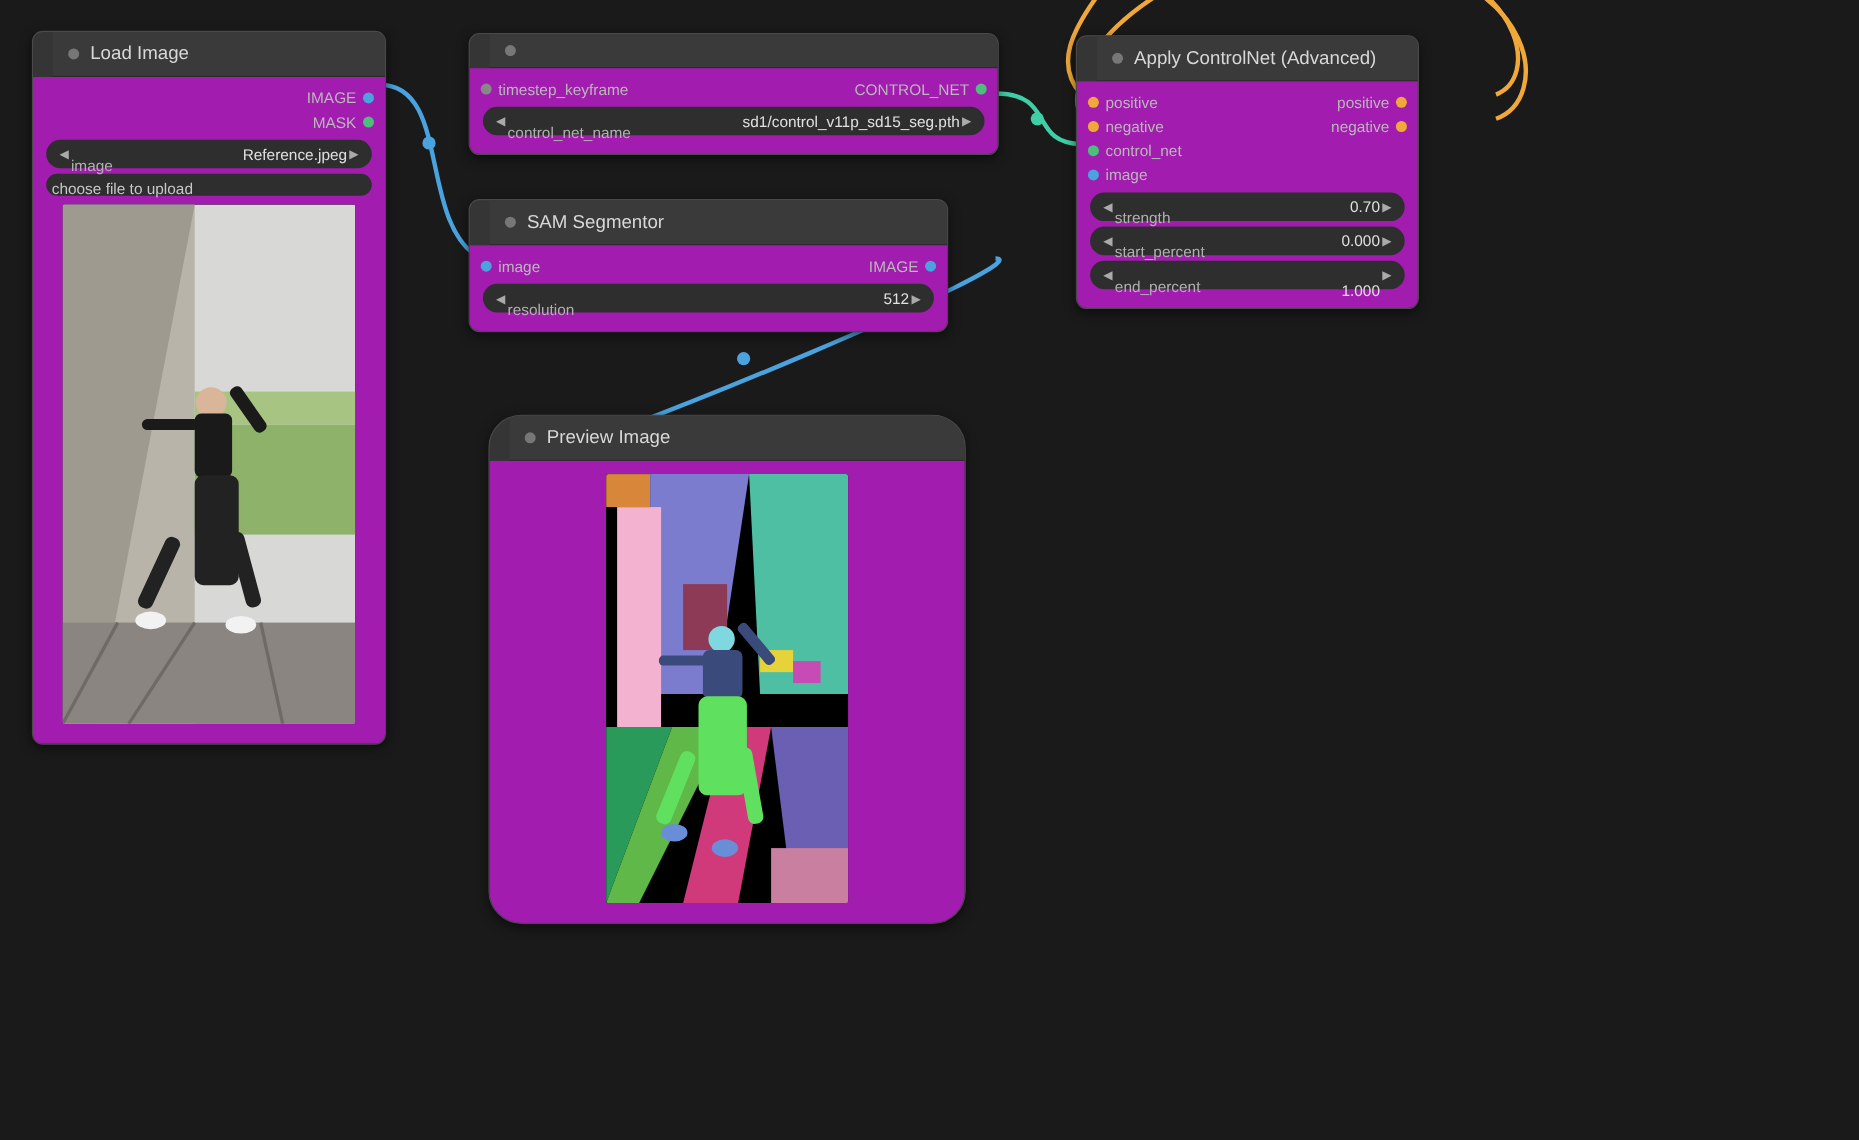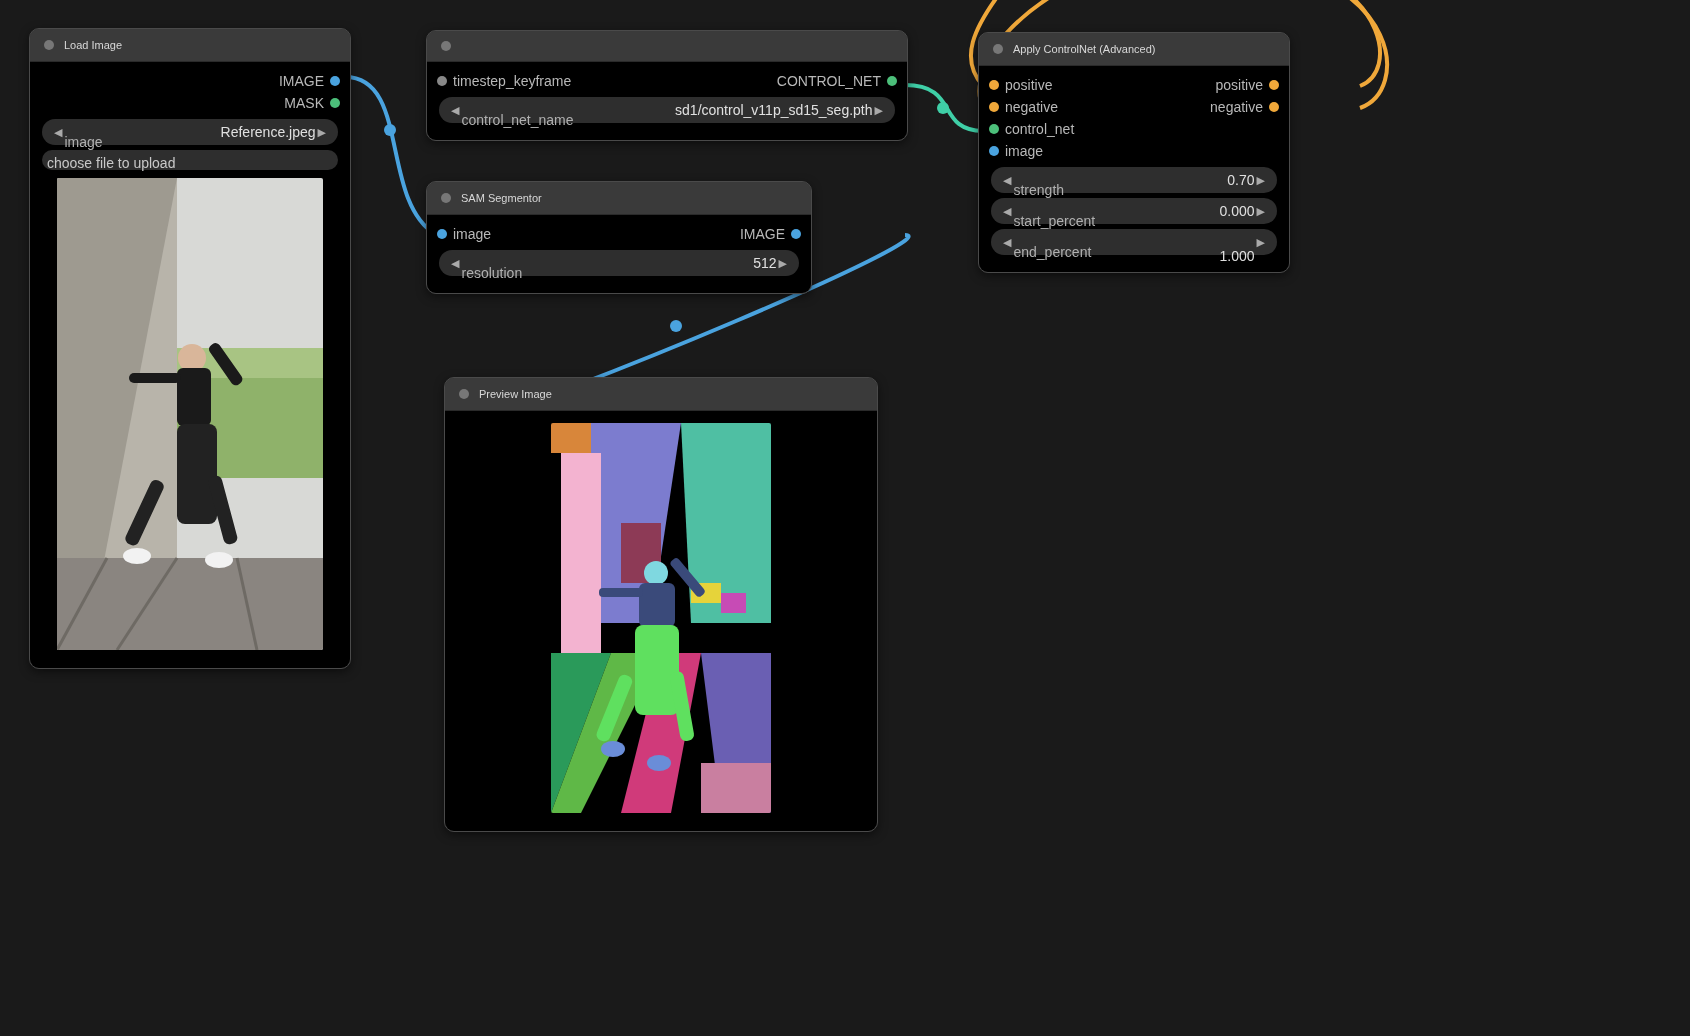--- a/index.html
+++ b/index.html
@@ -32,35 +32,36 @@
     border-radius: 10px;
     box-shadow: 0 3px 10px rgba(0,0,0,0.5);
     z-index: 2;
     overflow: hidden;
   }
   .node-header {
     display: flex;
     align-items: center;
     gap: 10px;
     padding: 10px 14px;
-    font-size: 11px;
+    font-size: 17px;
     color: #d8d8d8;
     background: #3a3a3a;
     border-bottom: 1px solid #2a2a2a;
+    margin-left: 18px;
   }
   .collapse-dot {
     width: 10px;
     height: 10px;
     border-radius: 50%;
     background: #777;
     flex-shrink: 0;
   }
   .node-body {
     padding: 8px 10px 12px 10px;
-    background: #000000;
+    background: #a21caf;
   }
   .port-row {
     display: flex;
     align-items: center;
     justify-content: space-between;
     font-size: 14px;
     padding: 2px 0;
     color: #b8b8b8;
     position: relative;
     min-height: 22px;
@@ -209,21 +210,21 @@
     </div>
     <div class="widget">
       <span class="arrow">◀</span>
       <span class="wlabel">control_net_name</span>
       <span class="wvalue" style="margin-left:auto;">sd1/control_v11p_sd15_seg.pth</span>
       <span class="arrow">▶</span>
     </div>
   </div>
 </div>
 
-<div class="node" style="left:426px; top:181px; width:386px;">
+<div class="node" style="left:426px; top:181px; width:436px;">
   <div class="node-header">
     <span class="collapse-dot"></span>
     <span>SAM Segmentor</span>
   </div>
   <div class="node-body">
     <div class="port-row">
       <span class="port-label-left">
         <span class="port-dot dot-image"></span>
         <span>image</span>
       </span>
@@ -234,21 +235,21 @@
     </div>
     <div class="widget">
       <span class="arrow">◀</span>
       <span class="wlabel">resolution</span>
       <span class="wvalue" style="margin-left:auto;">512</span>
       <span class="arrow">▶</span>
     </div>
   </div>
 </div>
 
-<div class="node" style="left:444px; top:377px; width:434px;">
+<div class="node" style="left:444px; top:377px; width:434px;border-radius:30px;">
   <div class="node-header">
     <span class="collapse-dot"></span>
     <span>Preview Image</span>
   </div>
   <div class="node-body">
     <svg class="img-preview" width="220" height="390" viewBox="0 0 220 390">
       <rect width="220" height="390" fill="#000"></rect>
       <rect x="0" y="0" width="40" height="30" fill="#d8863a"></rect>
       <polygon points="40,0 130,0 100,200 40,200" fill="#7c7ccf"></polygon>
       <polygon points="130,0 220,0 220,200 140,200" fill="#4fbfa3"></polygon>

